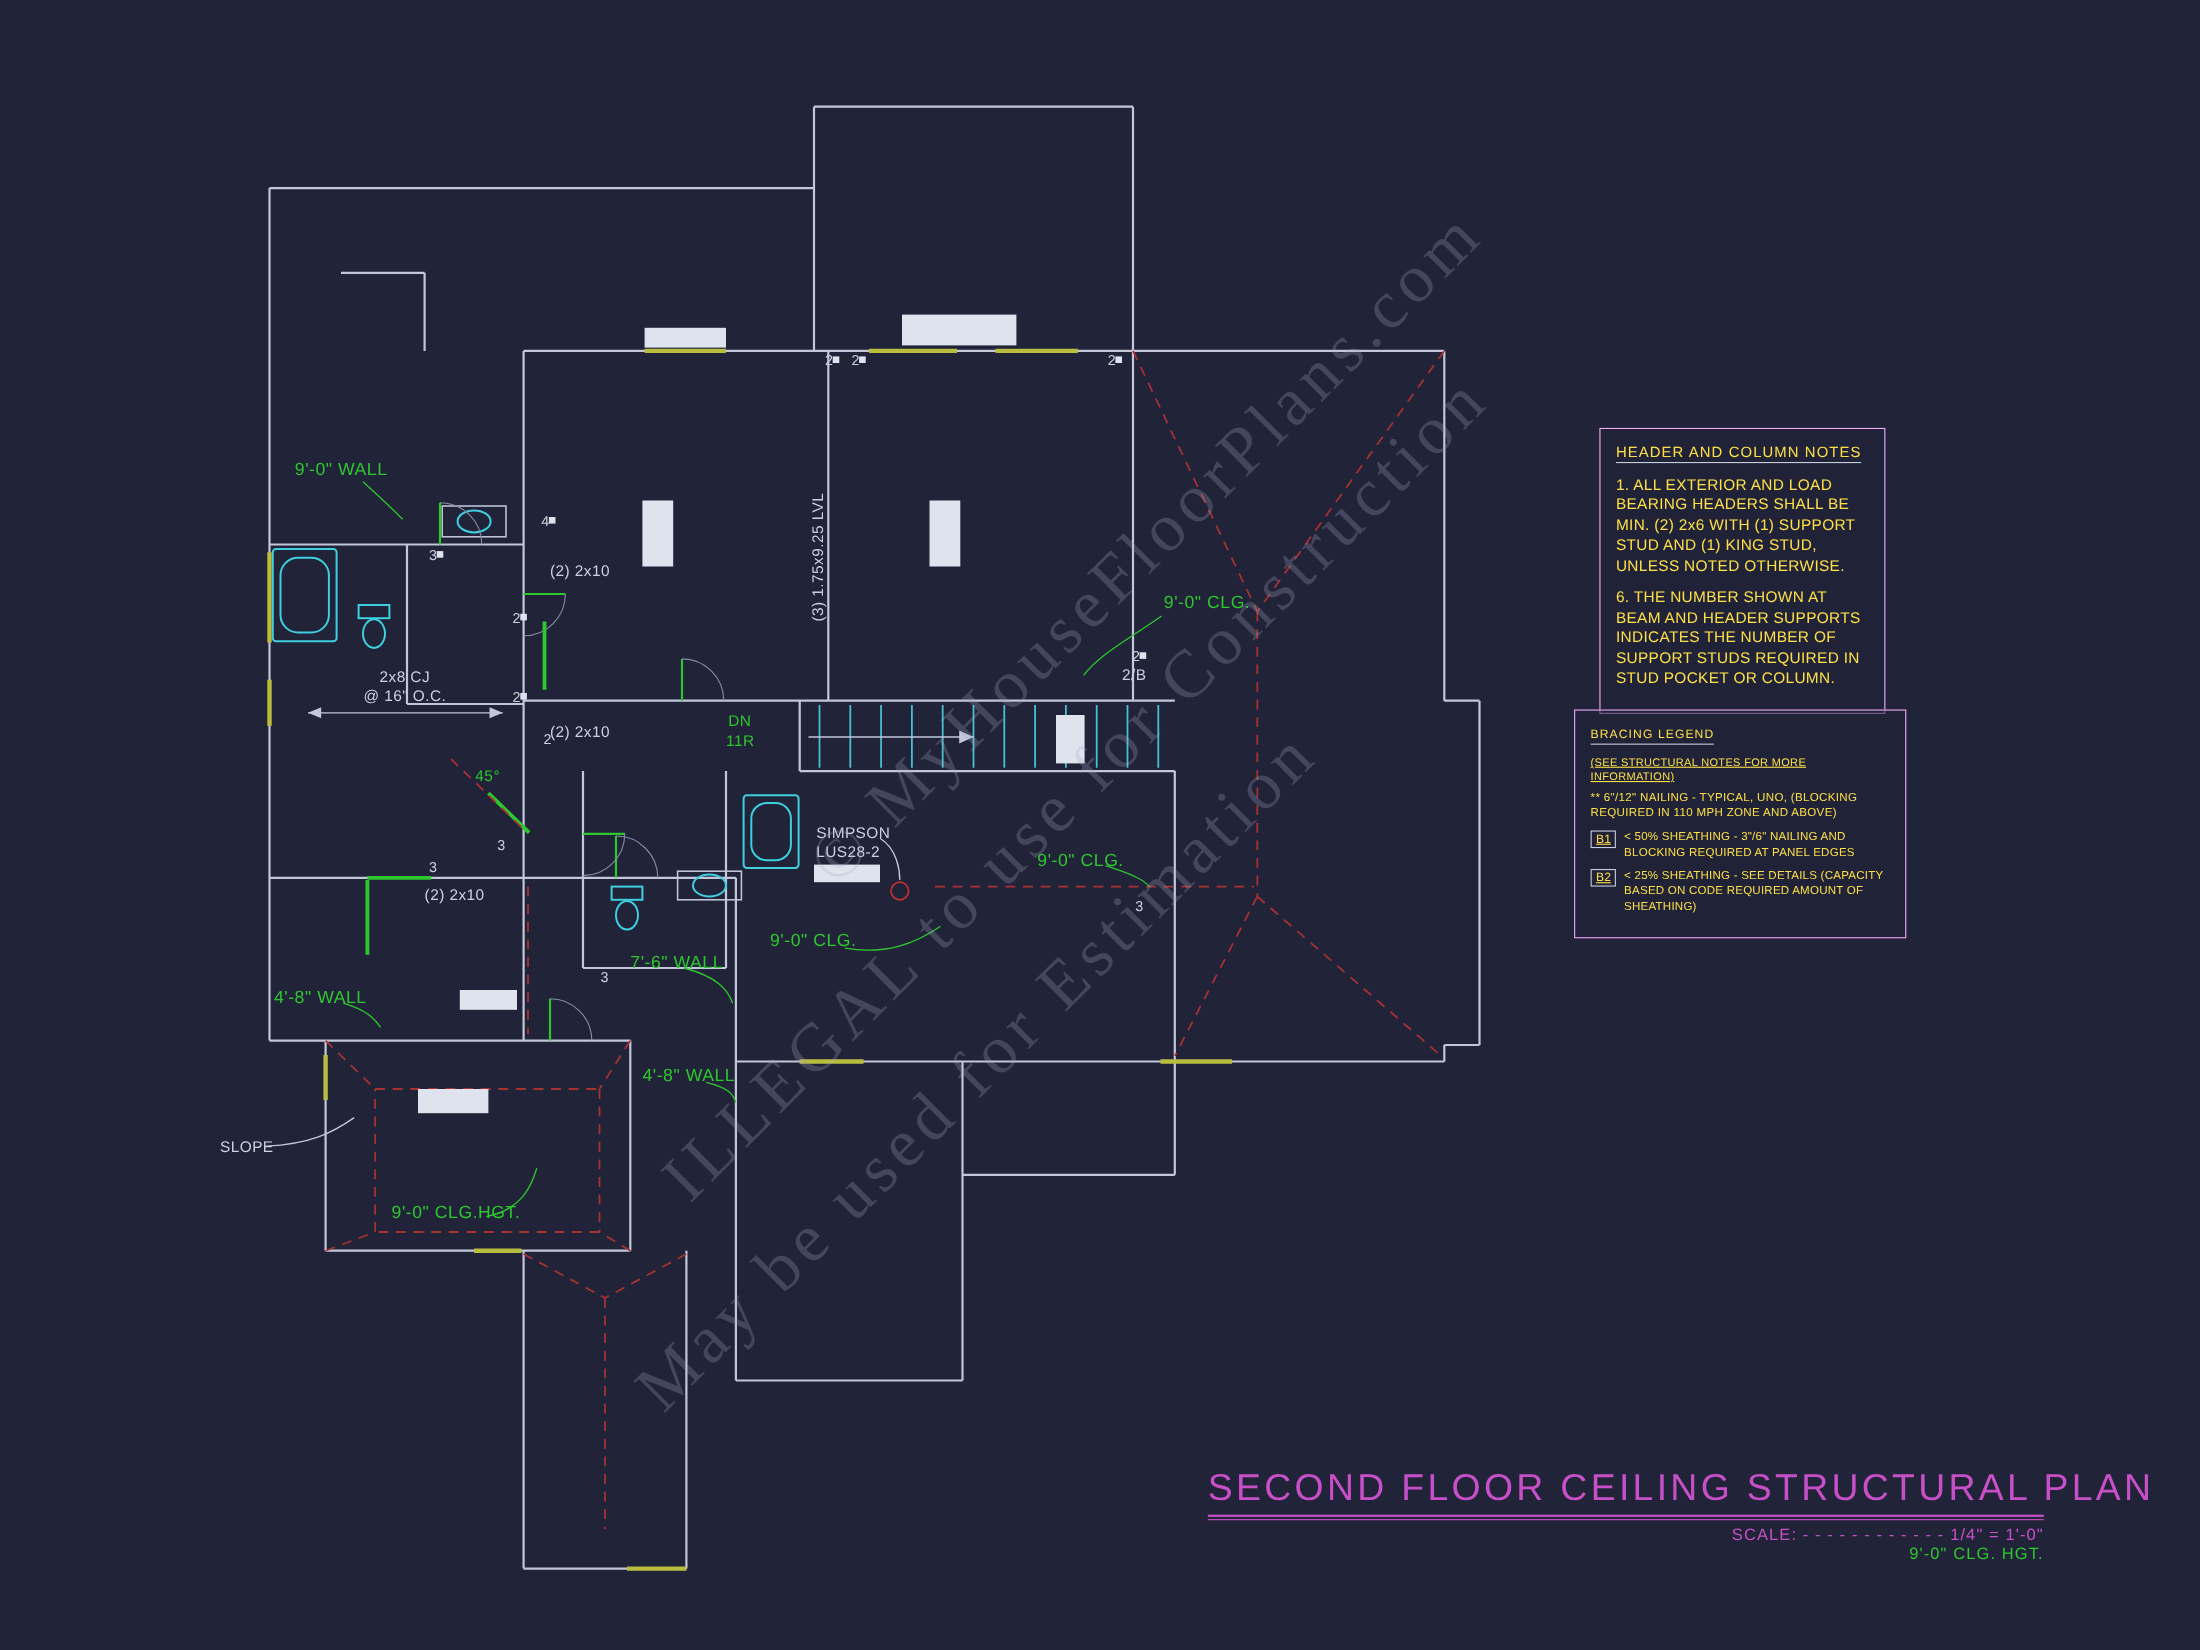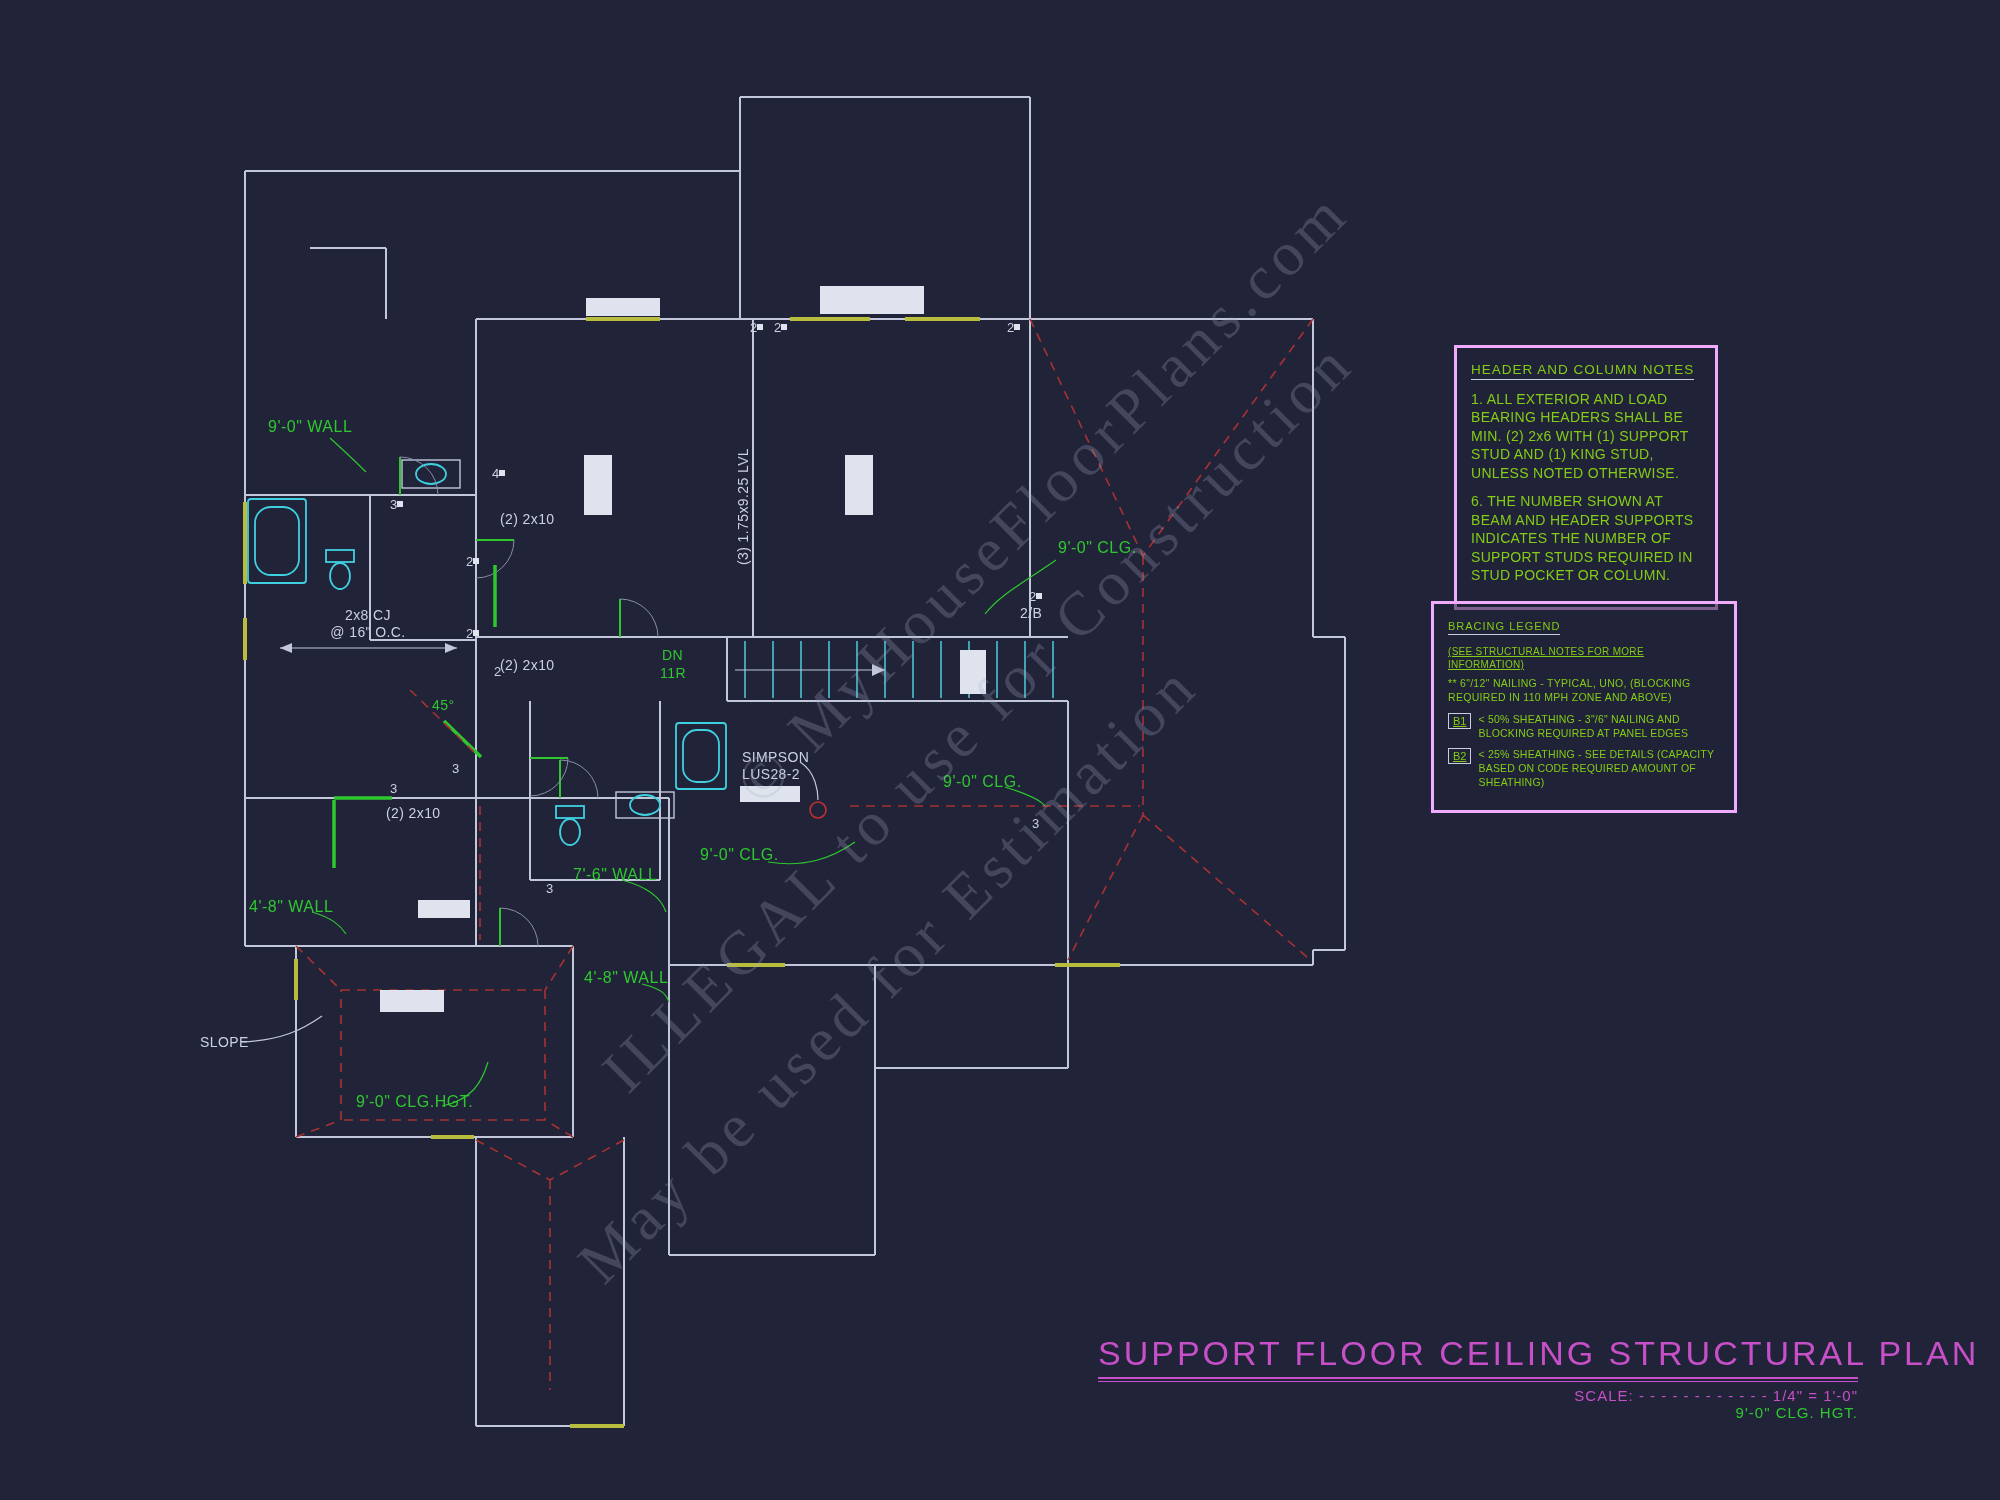--- a/index.html
+++ b/index.html
@@ -7,21 +7,21 @@
         font-family:"Liberation Sans",sans-serif;}
   svg{position:absolute;left:0;top:0;}
   svg text{font-family:"Liberation Sans",sans-serif;}
 
   
   .wm{position:absolute;width:1300px;text-align:center;white-space:nowrap;
       font-family:"Liberation Serif",serif;font-size:62px;letter-spacing:6px;
       color:rgba(168,173,198,0.26);transform:rotate(-45deg);pointer-events:none;z-index:5;}
 
   
-  .notebox{position:absolute;border:3px solid #f0abfc;color:#84cc16;padding:12px 14px;z-index:6;background:rgba(33,35,57,0.55);}
+  .notebox{position:absolute;border:1px solid #f0abfc;color:#fde047;padding:12px 14px;z-index:6;background:rgba(33,35,57,0.55);margin-top:44px;}
   .notebox h3{margin:0 0 10px 0;font-size:13.5px;font-weight:normal;letter-spacing:1px;
               display:inline-block;border-bottom:1px solid #c9cedf;padding-bottom:2px;}
   .notebox p{margin:0 0 10px 0;font-size:14px;line-height:1.32;letter-spacing:.3px;}
   .brow{display:flex;align-items:flex-start;margin-top:8px;}
   .btag{border:1px solid #c9cedf;font-size:11px;padding:1px 4px;margin-right:7px;flex:0 0 auto;text-decoration:underline;}
   .btxt{font-size:10.5px;line-height:1.3;letter-spacing:.2px;}
 
   
   #titleblock{position:absolute;right:142px;top:1334px;width:760px;text-align:right;z-index:6;}
   #plan-title{color:#c74fc7;font-size:34px;letter-spacing:3px;white-space:nowrap;}
@@ -210,21 +210,21 @@
       <span class="btag">B1</span>
       <span class="btxt">&lt; 50% SHEATHING - 3"/6" NAILING AND BLOCKING REQUIRED AT PANEL EDGES</span>
     </div>
     <div class="brow">
       <span class="btag">B2</span>
       <span class="btxt">&lt; 25% SHEATHING - SEE DETAILS (CAPACITY BASED ON CODE REQUIRED AMOUNT OF SHEATHING)</span>
     </div>
   </div>
 
   <div id="titleblock">
-    <div id="plan-title">SUPPORT FLOOR CEILING STRUCTURAL PLAN</div>
+    <div id="plan-title">SECOND FLOOR CEILING STRUCTURAL PLAN</div>
     <div class="t-underline"></div>
     <div class="t-underline2"></div>
     <div id="title-sub">
       <span class="magenta">
         <span>SCALE:</span>
         <span>- - - - - - - - - - - -</span>
         <span>1/4" = 1'-0"</span>
       </span>
       <span class="green">9'-0" CLG. HGT.</span>
     </div>

